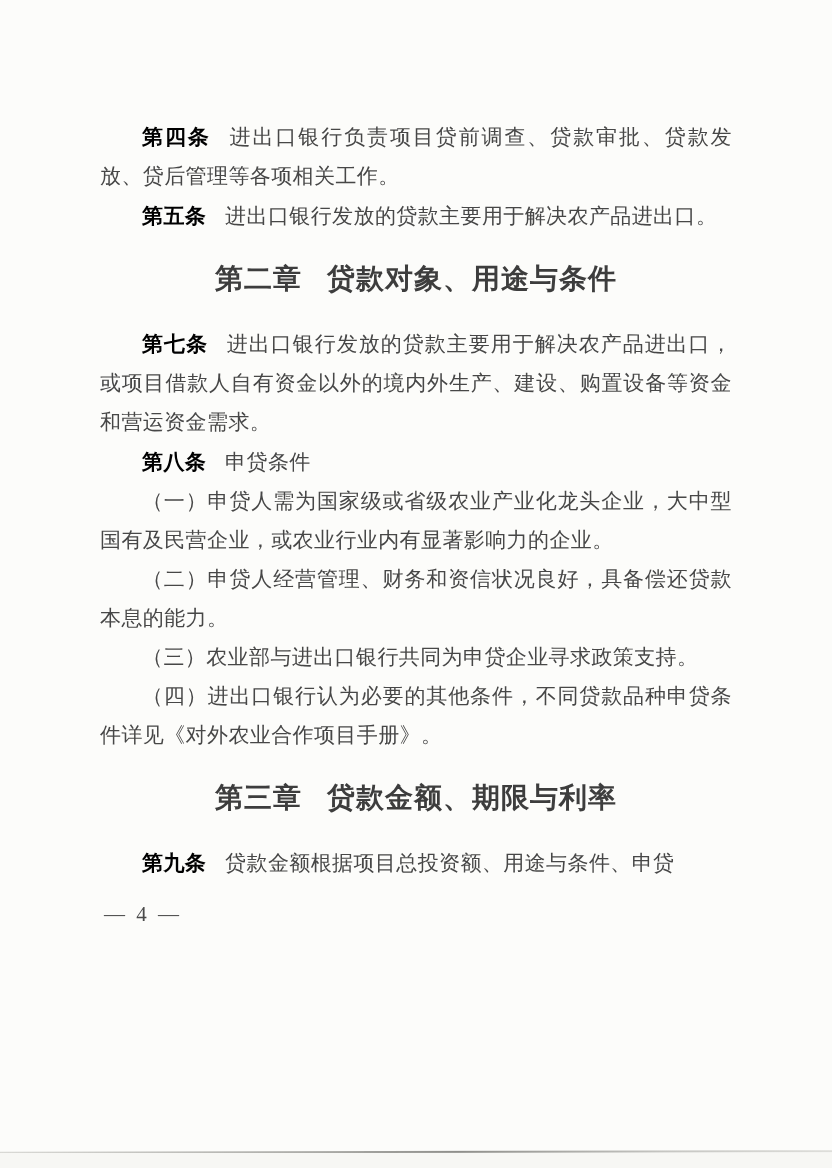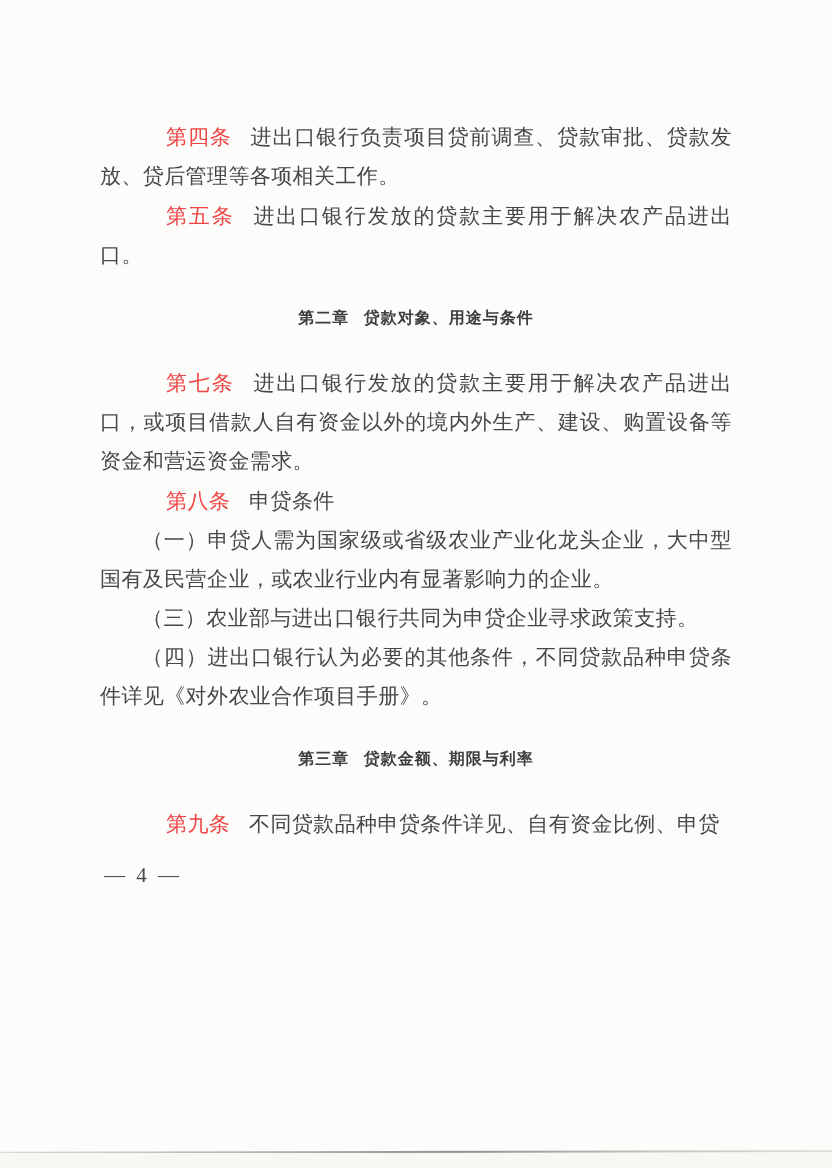--- a/index.html
+++ b/index.html
@@ -25,33 +25,32 @@
     font-size: 21px;
     line-height: 39px;
   }
   .para {
     margin: 0;
     text-align: justify;
     text-indent: 2em;
     letter-spacing: 0.4px;
   }
   .article-label {
-    font-weight: normal;
+    font-weight: bold;
     font-family: "Liberation Sans", "DejaVu Sans", sans-serif;
-    color: #ef4444;
+    color: #000000;
     margin-right: 0.9em;
-    margin-left: 24px;
   }
   .chapter {
     margin: 26px 0 28px 0;
     text-align: center;
     text-indent: 0;
     font-weight: bold;
     font-family: "Liberation Sans", "DejaVu Sans", sans-serif;
-    font-size: 16px;
+    font-size: 28px;
     line-height: 34px;
     color: #3d3d3d;
     letter-spacing: 1px;
   }
   .chapter-num {
     margin-right: 0.9em;
   }
   .page-number {
     margin-top: 12px;
     padding-left: 4px;
@@ -91,28 +90,29 @@
 
     <p class="para chapter"><span class="chapter-num">第二章</span><span>贷款对象、用途与条件</span></p>
 
 
     <p class="para"><span class="article-label">第七条</span><span>进出口银行发放的贷款主要用于解决农产品进出口，或项目借款人自有资金以外的境内外生产、建设、购置设备等资金和营运资金需求。</span></p>
 
     <p class="para"><span class="article-label">第八条</span><span>申贷条件</span></p>
 
     <p class="para"><span>（一）申贷人需为国家级或省级农业产业化龙头企业，大中型国有及民营企业，或农业行业内有显著影响力的企业。</span></p>
 
+    <p class="para"><span>（二）申贷人经营管理、财务和资信状况良好，具备偿还贷款本息的能力。</span></p>
 
     <p class="para"><span>（三）农业部与进出口银行共同为申贷企业寻求政策支持。</span></p>
 
     <p class="para"><span>（四）进出口银行认为必要的其他条件，不同贷款品种申贷条件详见《对外农业合作项目手册》。</span></p>
 
     <p class="para chapter"><span class="chapter-num">第三章</span><span>贷款金额、期限与利率</span></p>
 
-    <p class="para"><span class="article-label">第九条</span><span>不同贷款品种申贷条件详见、自有资金比例、申贷</span></p>
+    <p class="para"><span class="article-label">第九条</span><span>贷款金额根据项目总投资额、用途与条件、申贷</span></p>
 
     <p class="para page-number">— 4 —</p>
 
   </div>
 
   <div class="scan-edge-line"></div>
   <div class="below-edge"></div>
 </div>
 
 </body></html>

